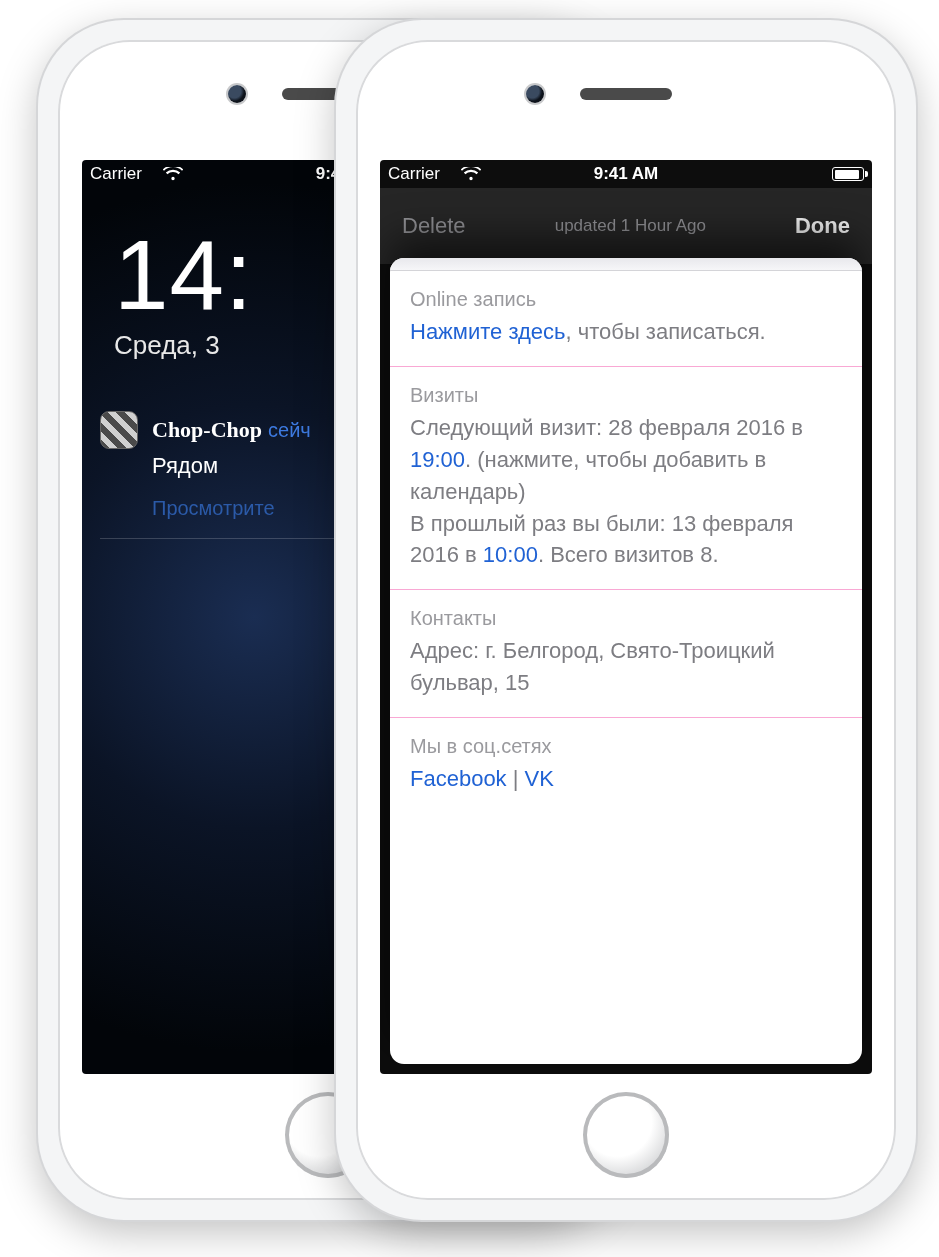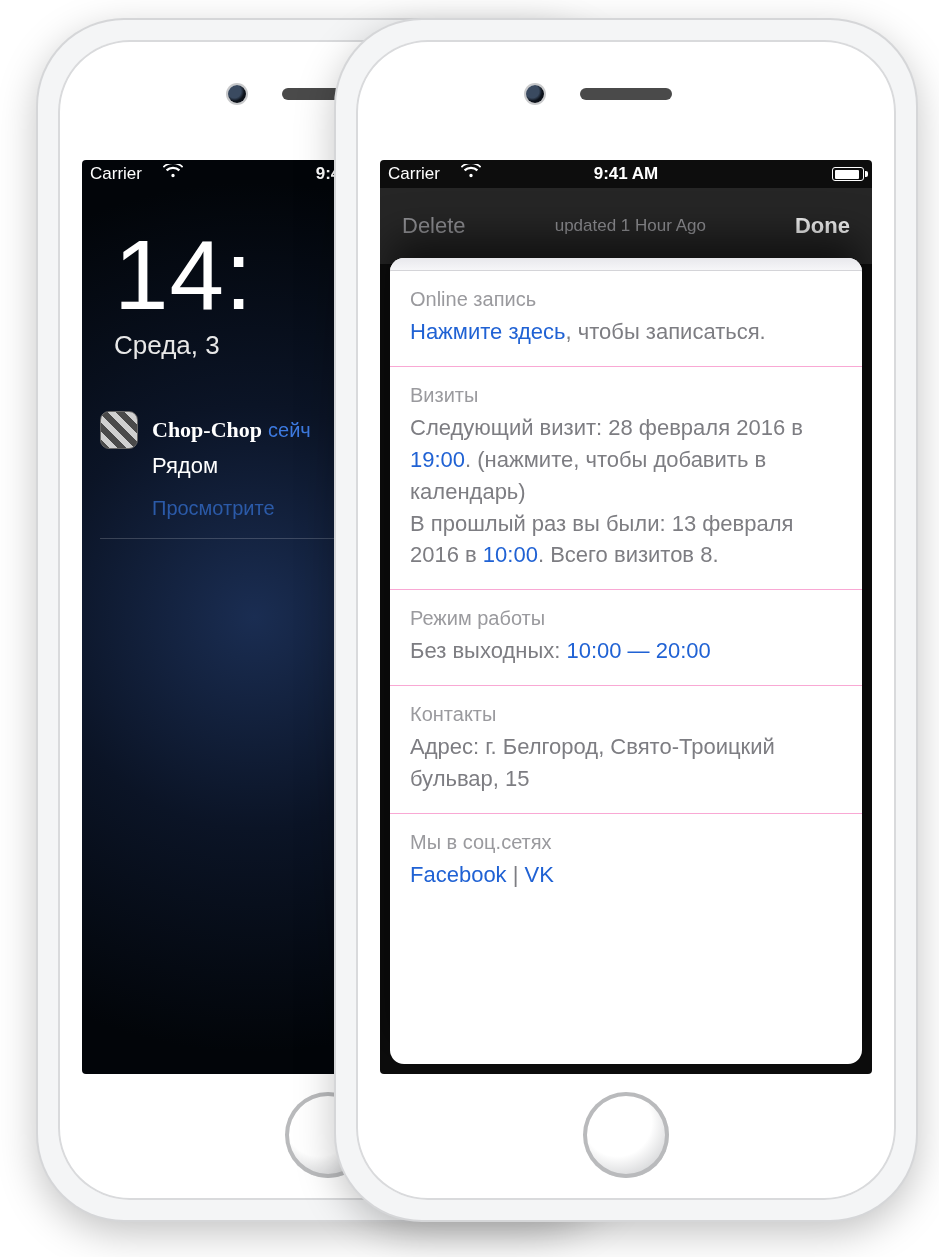--- a/index.html
+++ b/index.html
@@ -71,21 +71,21 @@
 
   
   .status-bar {
     display: flex; align-items: center;
     height: 28px;
     padding: 0 8px;
     color: #fff;
     font-size: 17px;
     font-weight: 400;
   }
-  .status-left  { display:flex; align-items:flex-start; gap:21px; flex:1; }
+  .status-left  { display:flex; align-items:center; gap:21px; flex:1; }
   .status-right { display:flex; align-items:center; gap:6px; flex:1; justify-content:flex-end;}
   .status-time  { flex:0 0 auto; font-weight:600; }
   .wifi-icon svg { display:block; }
   .battery-icon {
     width: 32px; height: 14px;
     border: 1.5px solid #fff; border-radius: 3px;
     position: relative;
   }
   .battery-icon::after{
     content:""; position:absolute; right:-5px; top:3px;
@@ -257,26 +257,20 @@
         <div class="section">
           <div class="sec-title">Визиты</div>
           <div class="para">
             <span class="grey">Следующий визит: 28 февраля 2016 в </span><span class="blue">19:00</span><span class="grey">. (нажмите, чтобы добавить в календарь)</span>
           </div>
           <div class="para">
             <span class="grey">В прошлый раз вы были: 13 февраля 2016 в </span><span class="blue">10:00</span><span class="grey">. Всего визитов 8.</span>
           </div>
         </div>
 
-        <div class="section">
-          <div class="sec-title">Режим работы</div>
-          <div class="para">
-            <span class="grey">Без выходных: </span><span class="blue">10:00</span><span class="blue"> — </span><span class="blue">20:00</span>
-          </div>
-        </div>
 
         <div class="section">
           <div class="sec-title">Контакты</div>
           <div class="grey">Адрес: г. Белгород, Свято-Троицкий бульвар, 15</div>
         </div>
 
         <div class="section">
           <div class="sec-title">Мы в соц.сетях</div>
           <div class="para">
             <span class="blue">Facebook</span><span class="grey"> | </span><span class="blue">VK</span>

